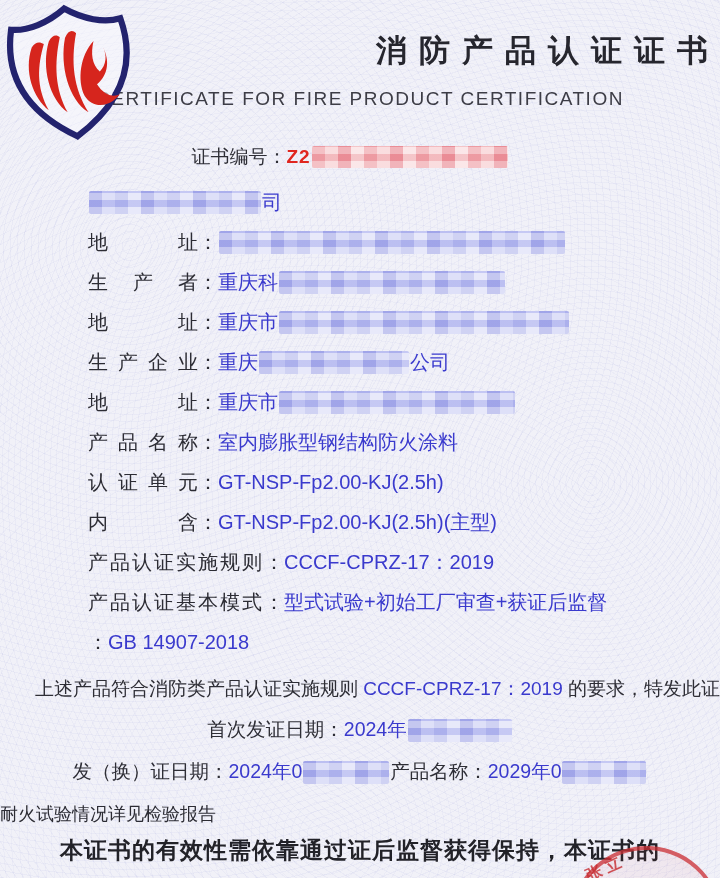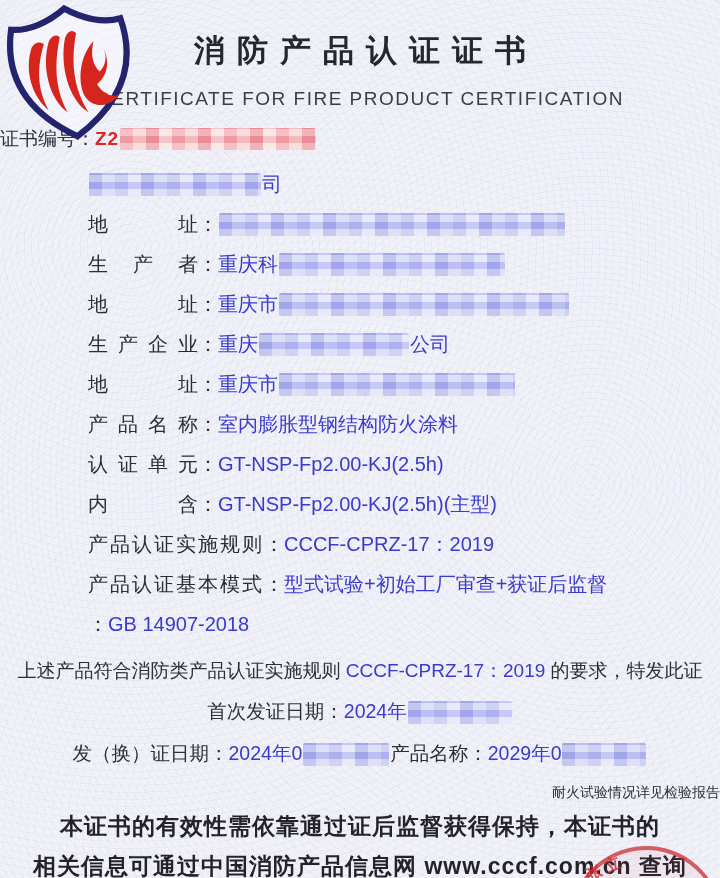--- a/index.html
+++ b/index.html
@@ -11,50 +11,50 @@
   .page{
     position:relative; width:720px; height:878px; overflow:hidden;
     background-color:#f1f1f8;
     background-image:
       repeating-radial-gradient(circle at 18% 28%, rgba(100,108,200,0.055) 0 1px, transparent 1px 7px),
       repeating-radial-gradient(circle at 82% 55%, rgba(100,108,200,0.05) 0 1px, transparent 1px 6px),
       repeating-radial-gradient(circle at 45% 95%, rgba(100,108,200,0.045) 0 1px, transparent 1px 8px);
   }
   .logo{ position:absolute; left:-14px; top:2px; width:170px; height:145px; transform:rotate(-6deg); }
   .title{
-    text-align:center; margin-top:30px; font-size:31px; font-weight:bold;
+    text-align:right; margin-top:30px; font-size:31px; font-weight:bold;
     letter-spacing:12px; color:#26262e; text-indent:12px;
   }
   .subtitle{
     text-align:center; margin-top:16px; font-size:19px; letter-spacing:1.5px; color:#3d3d46;
   }
-  .certno{ text-align:left; padding-right:20px; margin-top:16px; font-size:19px; white-space:nowrap; }
+  .certno{ text-align:center; padding-right:20px; margin-top:34px; font-size:19px; white-space:nowrap; }
   .certno .red{ color:#e0261f; font-weight:bold; letter-spacing:1px; }
   .fields{ margin:12px 0 0 88px; }
   .row{ height:40px; display:flex; align-items:center; font-size:20px; white-space:nowrap; }
   .lbl{ display:inline-block; width:110px; text-align:justify; text-align-last:justify; color:#2c2c34; }
   .lbl.long{ width:auto; text-align:left; text-align-last:auto; letter-spacing:2px; }
   .colon{ color:#2c2c34; }
   .val{ color:#3a3acd; }
   .blur{
     display:inline-block; height:23px; border-radius:2px; margin:0 1px; vertical-align:middle;
     background:
       repeating-linear-gradient(0deg, rgba(255,255,255,0.32) 0 7px, rgba(138,143,232,0.28) 7px 14px),
       repeating-linear-gradient(90deg, #a9ade9 0 13px, #cfd2f5 13px 26px, #b9bdee 26px 39px, #dddff8 39px 52px);
   }
   .blur.red{
     background:
       repeating-linear-gradient(0deg, rgba(255,255,255,0.32) 0 7px, rgba(232,130,138,0.25) 7px 14px),
       repeating-linear-gradient(90deg, #efa3aa 0 13px, #f7cdd0 13px 26px, #eb909a 26px 39px, #f9dcde 39px 52px);
     height:22px; vertical-align:-5px;
   }
-  .statement{ text-align:center; margin-top:14px; font-size:19px; white-space:nowrap; }
+  .statement{ text-align:right; margin-top:14px; font-size:19px; white-space:nowrap; }
   .dateline{ text-align:center; height:42px; line-height:42px; font-size:19.5px; white-space:nowrap; }
   .dateline.first{ margin-top:6px; }
-  .note1{ text-align:right; margin-top:10px; font-size:14px; color:#2c2c34; }
+  .note1{ text-align:left; margin-top:10px; font-size:18px; color:#2c2c34; }
   .note-bold{ text-align:center; font-size:23px; font-weight:bold; color:#222228; margin-top:9px; letter-spacing:1px; }
   .seal{
     position:absolute; left:570px; top:846px; width:152px; height:150px;
     border:4px solid rgba(203,48,54,0.75); border-radius:50%;
     transform:rotate(-8deg);
     background:radial-gradient(circle, rgba(230,90,96,0.06) 60%, rgba(220,60,66,0.12) 100%);
   }
   .seal-text{
     position:absolute; left:585px; top:858px; color:rgba(198,42,48,0.8);
     font-size:16px; font-weight:bold; transform:rotate(-24deg); letter-spacing:5px;

